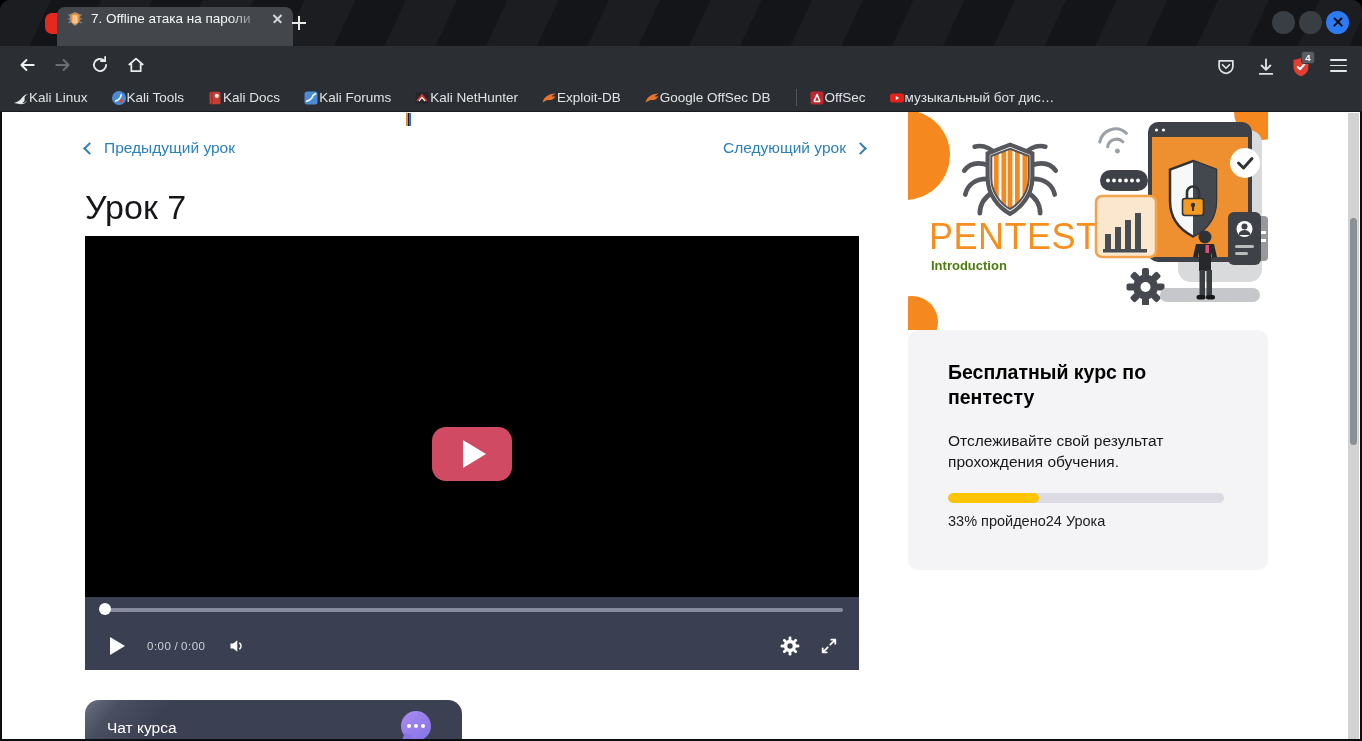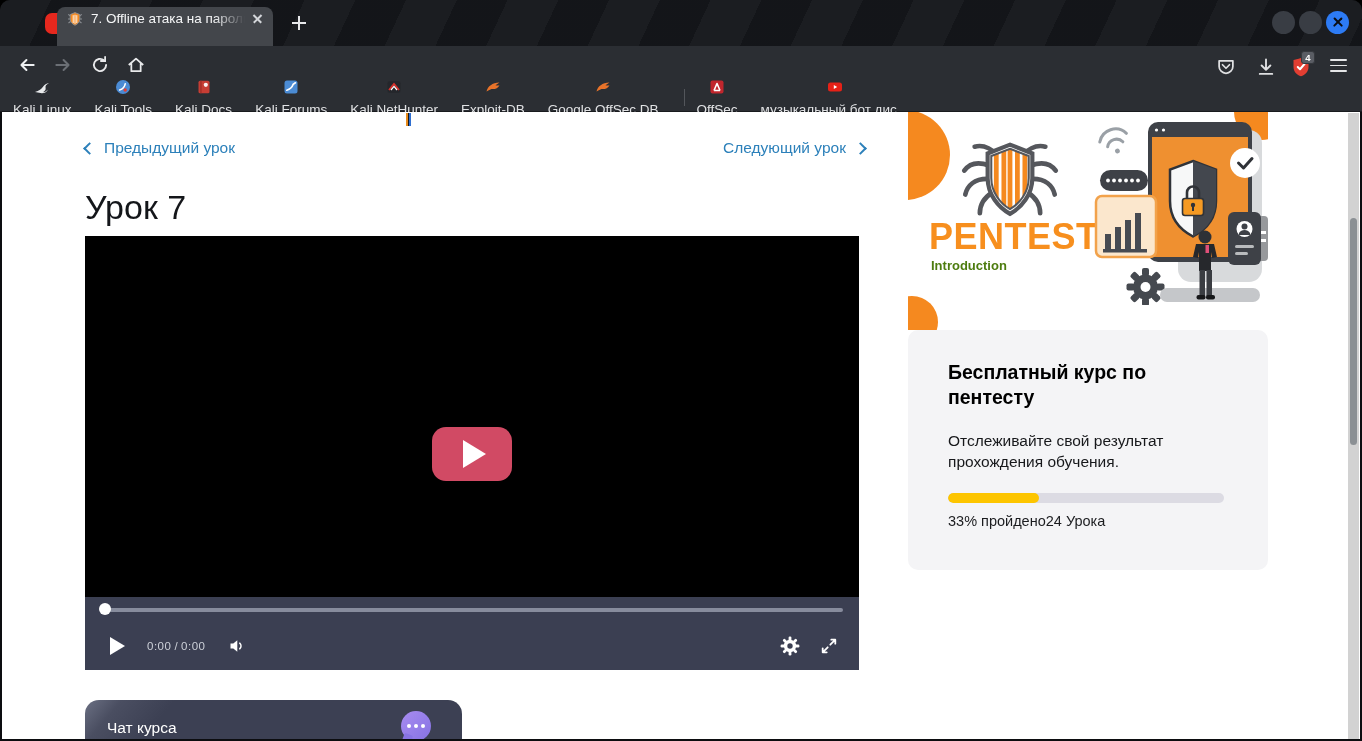--- a/index.html
+++ b/index.html
@@ -5,21 +5,21 @@
   * { margin:0; padding:0; box-sizing:border-box; }
   body { background:#000; font-family:"Liberation Sans","DejaVu Sans",sans-serif; }
   .window { position:relative; width:1362px; height:741px; background:#0c0d10; border-radius:10px 10px 0 0; overflow:hidden; }
 
   
   .titlebar { position:absolute; left:0; top:0; width:100%; height:46px;
     background:#16181c;
     background-image:repeating-linear-gradient(115deg, rgba(255,255,255,.025) 0 46px, rgba(0,0,0,.12) 46px 92px); }
   .yt-pin { position:absolute; left:45px; top:13px; width:33px; height:21px; border-radius:7px; background:#e6281e; }
   .yt-pin::after { content:""; position:absolute; left:13px; top:6px; border-left:8px solid #fff; border-top:4.5px solid transparent; border-bottom:4.5px solid transparent; }
-  .tab { position:absolute; left:57px; top:7px; width:216px; height:39px; background:#43464b; border-radius:8px 8px 0 0; display:flex; align-items:center; padding:0 7px 16px 10px; }
+  .tab { position:absolute; left:57px; top:7px; width:236px; height:39px; background:#43464b; border-radius:8px 8px 0 0; display:flex; align-items:center; padding:0 7px 16px 10px; }
   .tab-fav { width:16px; height:16px; flex:0 0 16px; }
   .tab-title { flex:1; margin-left:8px; color:#f6f7f8; font-size:13.5px; white-space:nowrap; overflow:hidden;
     -webkit-mask-image:linear-gradient(90deg,#000 78%,transparent 98%); mask-image:linear-gradient(90deg,#000 78%,transparent 98%); }
   .tab-close { position:relative; width:18px; height:18px; flex:0 0 18px; border-radius:3px; }
   .tab-close::before,.tab-close::after { content:""; position:absolute; left:3.5px; top:8.2px; width:11px; height:1.6px; background:#d4d6da; }
   .tab-close::before{ transform:rotate(45deg);} .tab-close::after{ transform:rotate(-45deg);}
   .newtab { position:absolute; left:288px; top:12px; width:22px; height:22px; border-radius:4px; }
   .newtab::before,.newtab::after{ content:""; position:absolute; background:#e7e8ea; }
   .newtab::before{ left:4px; top:10.2px; width:14px; height:1.7px; }
   .newtab::after{ left:10.2px; top:4px; width:1.7px; height:14px; }
@@ -37,21 +37,21 @@
     -webkit-mask-image:linear-gradient(90deg,#000 92%,transparent 100%); mask-image:linear-gradient(90deg,#000 92%,transparent 100%); }
   .url-text .host { color:#f3f4f6; }
   .url-star { width:17px; height:17px; flex:0 0 17px; }
   .ext-wrap { position:absolute; top:11px; width:20px; height:20px; }
   .ext-badge { position:absolute; left:10px; top:-6px; min-width:14px; height:13px; background:#5a5d64; border:1px solid #35383d; border-radius:3px; color:#fff; font-size:9.5px; font-weight:bold; text-align:center; line-height:11px; }
   .hamburger { position:absolute; left:1330px; top:13px; width:17px; height:13px; display:flex; flex-direction:column; justify-content:space-between; }
   .hamburger div { height:1.8px; background:#e5e6e8; border-radius:1px; }
 
   
   .bookbar { position:absolute; left:0; top:84px; width:100%; height:28px; background:#2b2e33; border-bottom:1px solid #191b1e; display:flex; align-items:center; padding-left:13px; }
-  .bm { display:flex; align-items:center; gap:7px; margin-right:23px;flex-direction:column; }
+  .bm { display:flex; align-items:center; gap:0; margin-right:23px; }
   .bm svg { width:16px; height:16px; }
   .bm span { color:#e1e2e4; font-size:13.5px; white-space:nowrap; }
   .bm-sep { width:1px; height:17px; background:#53565b; margin:0 12px 0 2px; }
 
   
   .content { position:absolute; left:2px; top:112px; width:1358px; height:627px; background:#fff; overflow:hidden; }
   .logo-frag { position:absolute; left:404px; top:1px; width:5px; height:13px;
     background:linear-gradient(90deg,#e98c1d 0 1.6px,#17181b 1.6px 3.4px,#2f6fd0 3.4px 5px); }
   .lesson-nav-link { position:absolute; top:27px; display:flex; align-items:center; gap:10px; cursor:pointer; }
   .lesson-nav-link .txt { color:#2c80ba; font-size:15.5px; text-underline-offset:3px; }
@@ -84,21 +84,21 @@
   .chat-bubble .dots { position:absolute; left:6px; top:13px; display:flex; gap:3px; }
   .chat-bubble .dots i { width:4px; height:4px; border-radius:50%; background:#fff; }
 
   
   .banner { position:absolute; left:906px; top:0; width:360px; height:218px; background:#fff; overflow:hidden; }
   .blob { position:absolute; border-radius:50%; background:#f5891f; }
   .blob.tl { left:-48px; top:-2px; width:90px; height:90px; }
   .blob.tr { left:326px; top:-28px; width:56px; height:56px; }
   .blob.bl { left:-22px; top:184px; width:52px; height:52px; }
   .spider { position:absolute; left:50px; top:26px; width:104px; height:84px; }
-  .brand-title { position:absolute; left:21px; top:104px; font-size:36px; font-weight:700; letter-spacing:.5px; color:#f78f1e; }
+  .brand-title { position:absolute; left:21px; top:104px; font-size:36px; font-weight:400; letter-spacing:.5px; color:#f78f1e; }
   .brand-sub { position:absolute; left:23px; top:146px; font-size:13px; font-weight:700; color:#4d7c0f; }
   .illu { position:absolute; left:185px; top:3px; width:175px; height:190px; }
 
   .course-card { position:absolute; left:906px; top:218px; width:360px; height:240px; background:#f4f4f6; border-radius:10px; }
   .cc-title { position:absolute; left:40px; top:30px; width:250px; font-size:19.5px; font-weight:bold; line-height:25px; color:#000000; }
   .cc-desc { position:absolute; left:40px; top:100px; width:235px; font-size:15.5px; line-height:21px; color:#17181b; }
   .progress { position:absolute; left:40px; top:163px; width:276px; height:10px; border-radius:6px; background:#dcdbe3; overflow:hidden; }
   .progress-fill { height:100%; border-radius:6px; background:#fdc500; width:0; }
   .cc-labels { position:absolute; left:40px; top:183px; width:276px; display:flex; justify-content:flex-start; }
   .cc-labels div { font-size:14.5px; color:#1b1c1f; }

